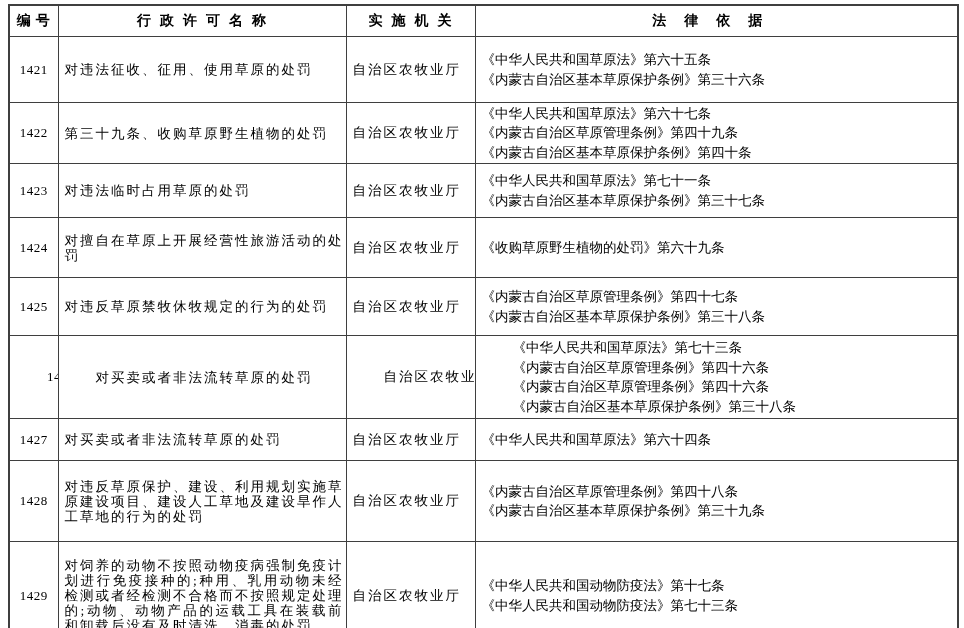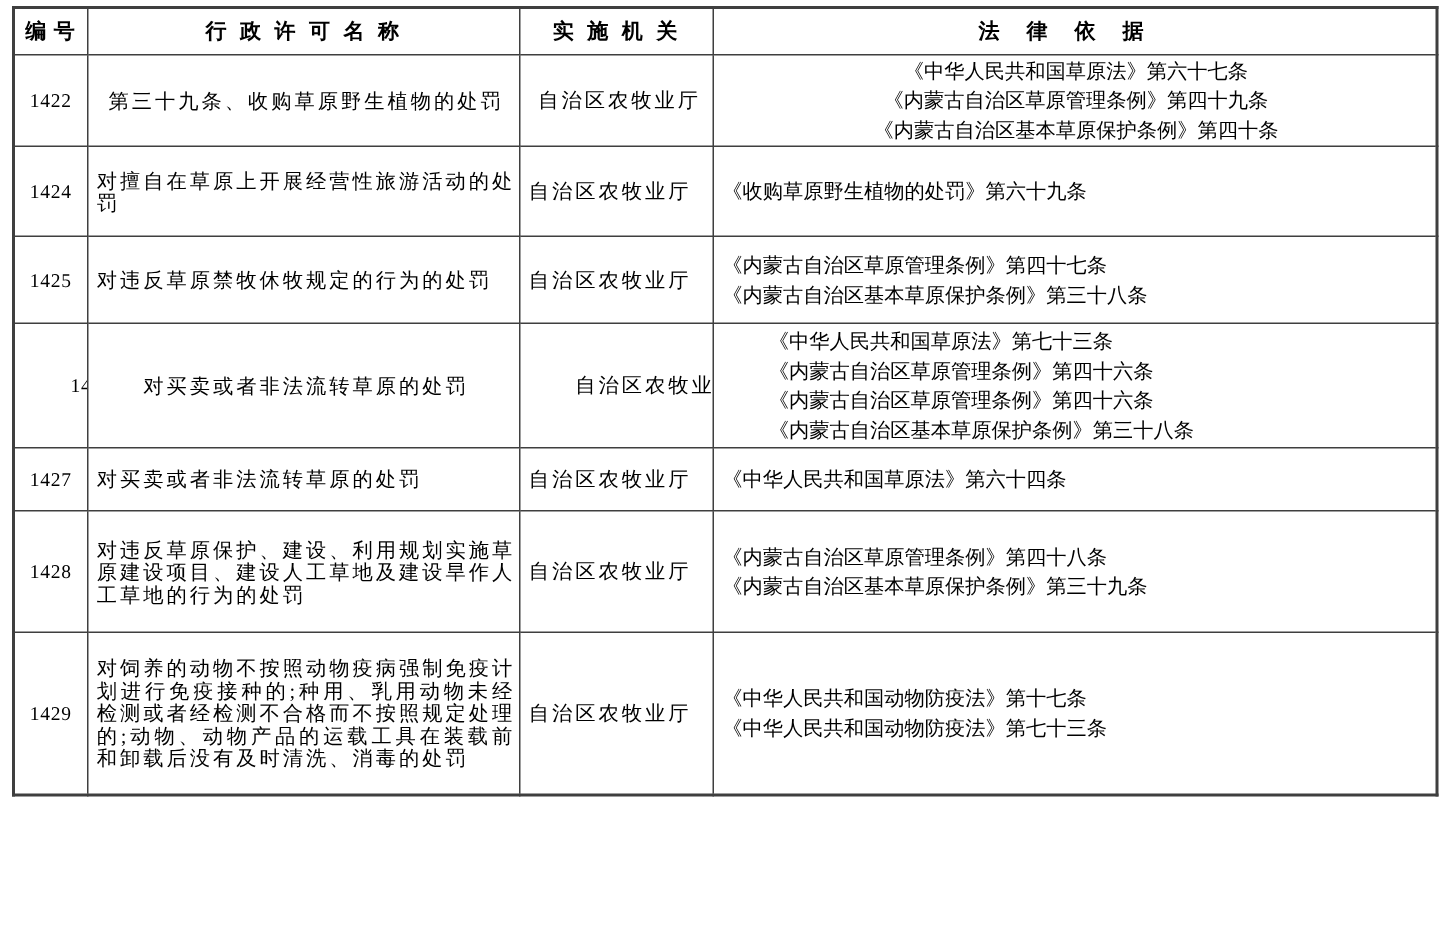--- a/index.html
+++ b/index.html
@@ -60,21 +60,21 @@
     letter-spacing: 2px;
     padding-left: 6px;
     white-space: nowrap;
   }
   td.legal-cell {
     font-size: 13.5px;
     line-height: 19.5px;
     padding: 0 4px 0 6px;
   }
   tr.h63  td { height: 61px; }
-  tr.h58  td { height: 56px; text-align: center; }
+  tr.h58  td { height: 56px; }
   tr.h51  td { height: 49px; }
   tr.h57  td { height: 55px; margin-left: 32px; }
   tr.h55  td { height: 53px; }
   tr.h80  td { height: 78px; padding-left: 37px; }
   tr.h39  td { height: 37px; }
   tr.h78  td { height: 76px; }
   tr.h105 td { height: 103px; }
 </style>
 </head>
 <body>
@@ -88,28 +88,46 @@
   </colgroup>
   <thead>
     <tr>
       <th class="ls-s">编号</th>
       <th class="ls-m">行政许可名称</th>
       <th class="ls-m">实施机关</th>
       <th class="ls-l">法律依据</th>
     </tr>
   </thead>
   <tbody>
+    <tr class="h63">
+      <td class="id-cell">1421</td>
+      <td class="name-cell">对违法征收、征用、使用草原的处罚</td>
+      <td class="agency-cell">自治区农牧业厅</td>
+      <td class="legal-cell">
+        <div>《中华人民共和国草原法》第六十五条</div>
+        <div>《内蒙古自治区基本草原保护条例》第三十六条</div>
+      </td>
+    </tr>
     <tr class="h58">
       <td class="id-cell">1422</td>
       <td class="name-cell">第三十九条、收购草原野生植物的处罚</td>
       <td class="agency-cell">自治区农牧业厅</td>
       <td class="legal-cell">
         <div>《中华人民共和国草原法》第六十七条</div>
         <div>《内蒙古自治区草原管理条例》第四十九条</div>
         <div>《内蒙古自治区基本草原保护条例》第四十条</div>
+      </td>
+    </tr>
+    <tr class="h51">
+      <td class="id-cell">1423</td>
+      <td class="name-cell">对违法临时占用草原的处罚</td>
+      <td class="agency-cell">自治区农牧业厅</td>
+      <td class="legal-cell">
+        <div>《中华人民共和国草原法》第七十一条</div>
+        <div>《内蒙古自治区基本草原保护条例》第三十七条</div>
       </td>
     </tr>
     <tr class="h57">
       <td class="id-cell">1424</td>
       <td class="name-cell">对擅自在草原上开展经营性旅游活动的处罚</td>
       <td class="agency-cell">自治区农牧业厅</td>
       <td class="legal-cell">
         <div>《收购草原野生植物的处罚》第六十九条</div>
       </td>
     </tr>

